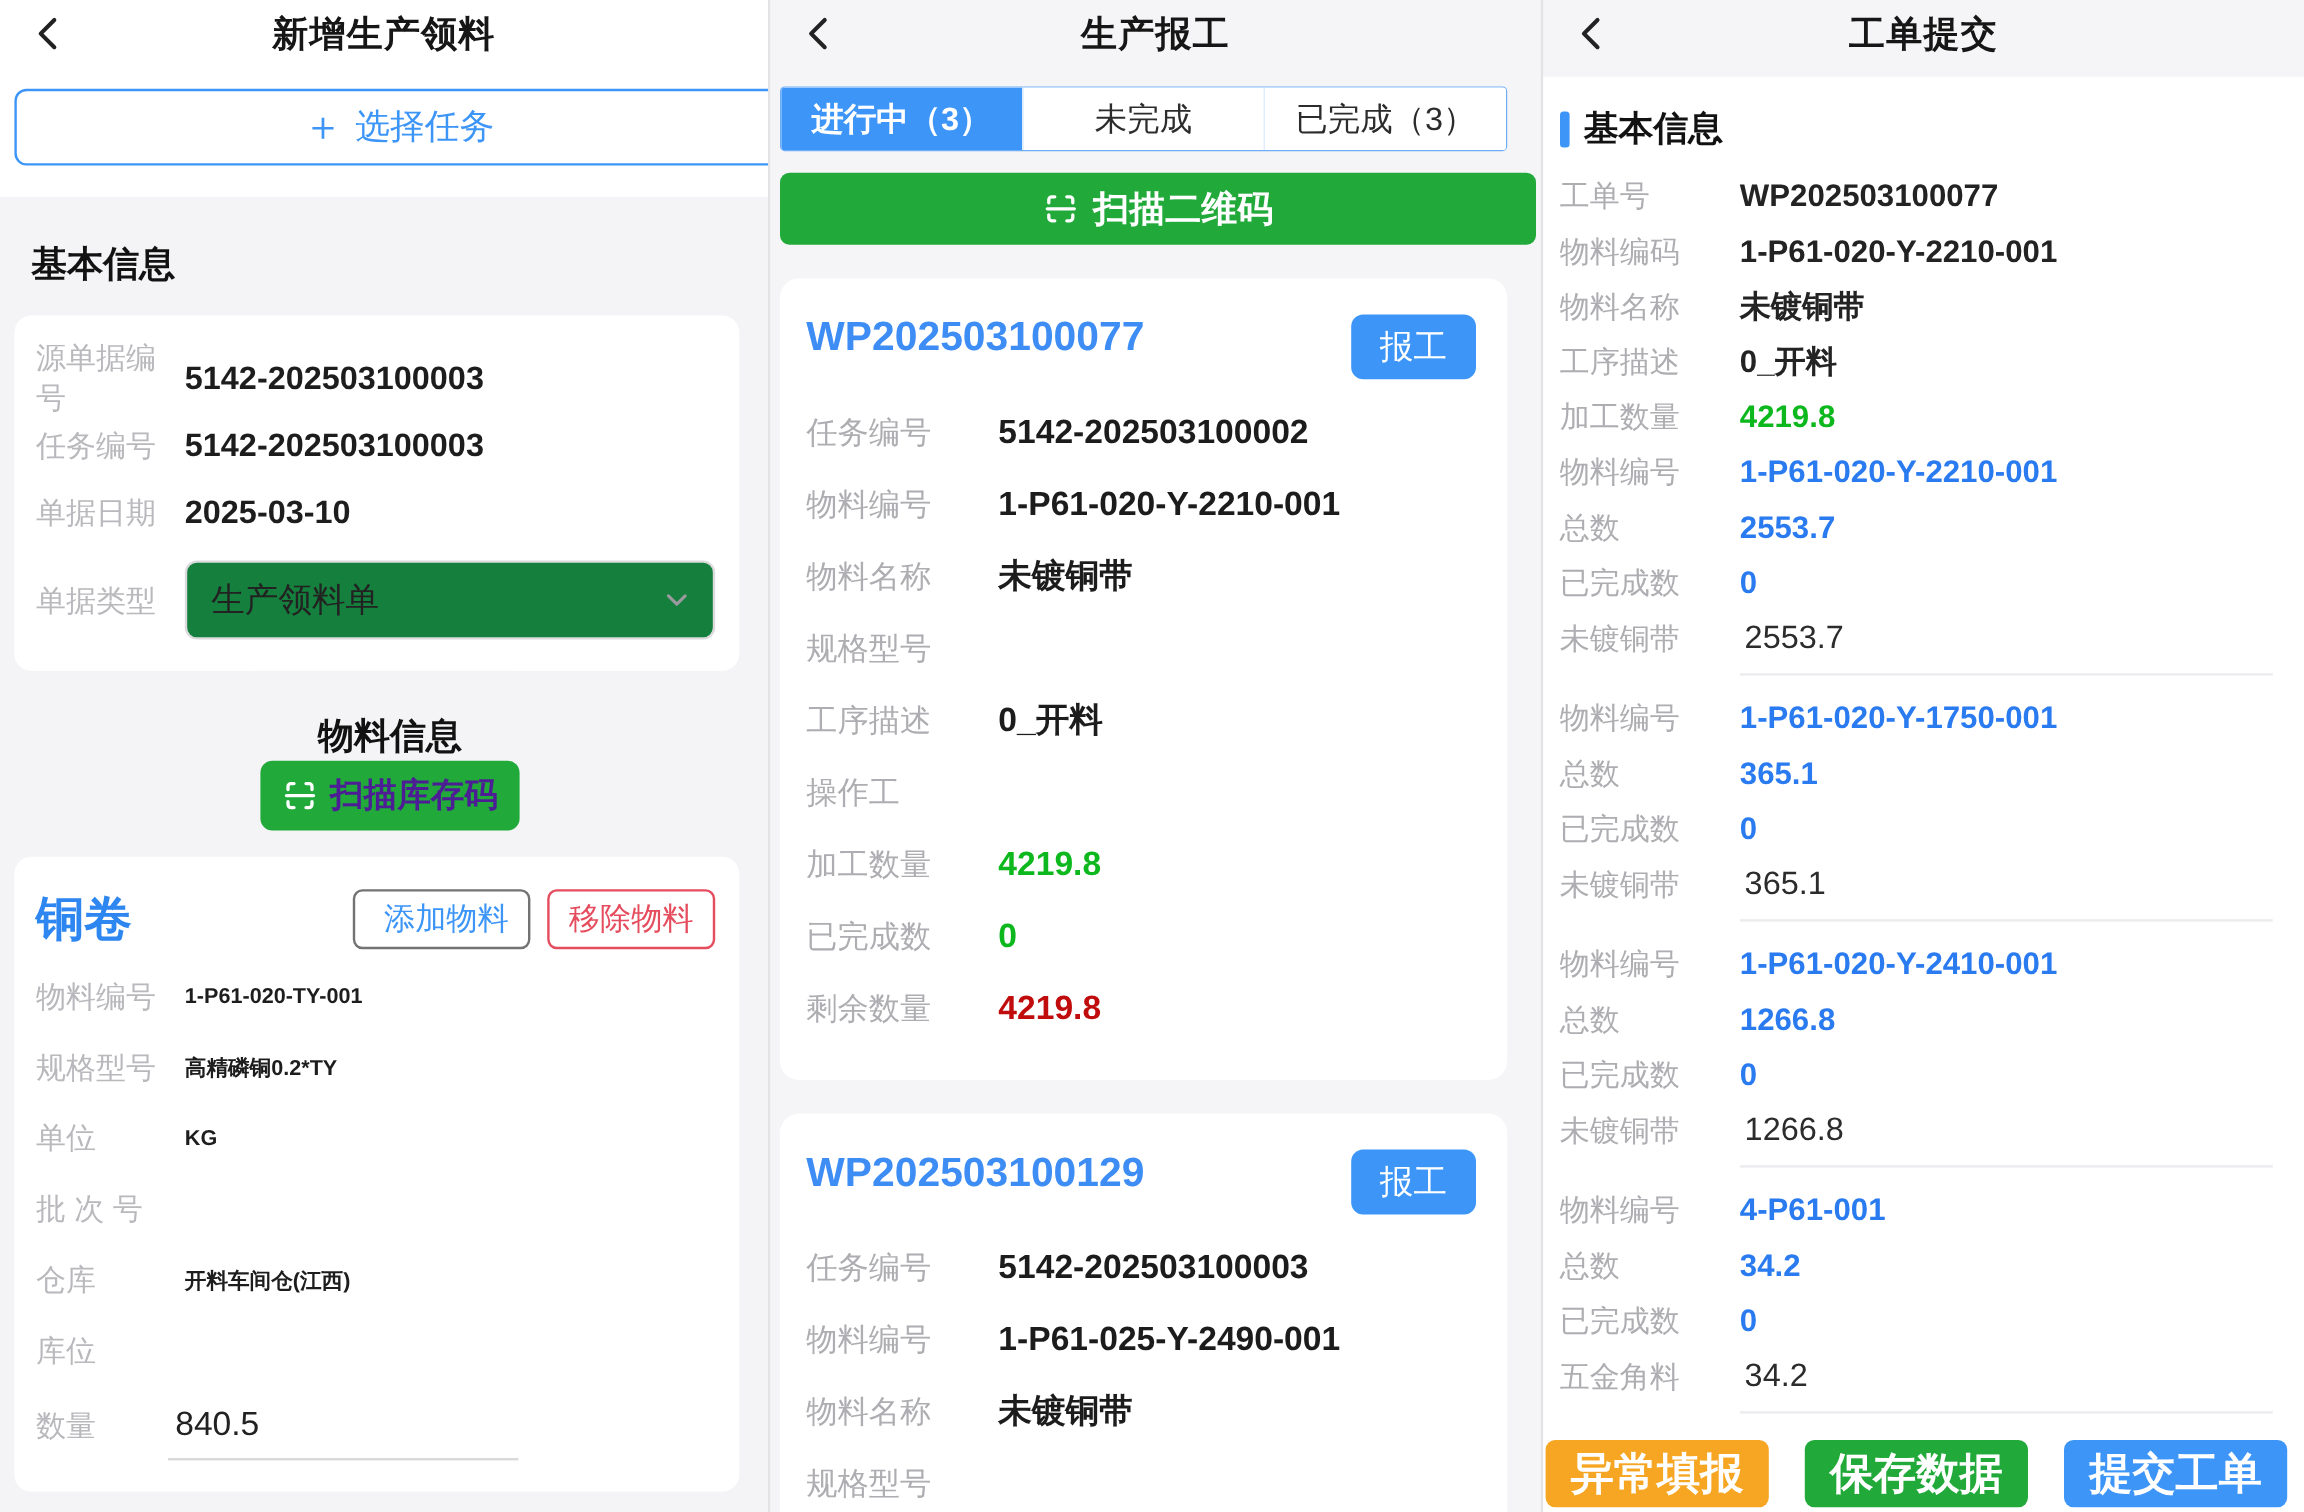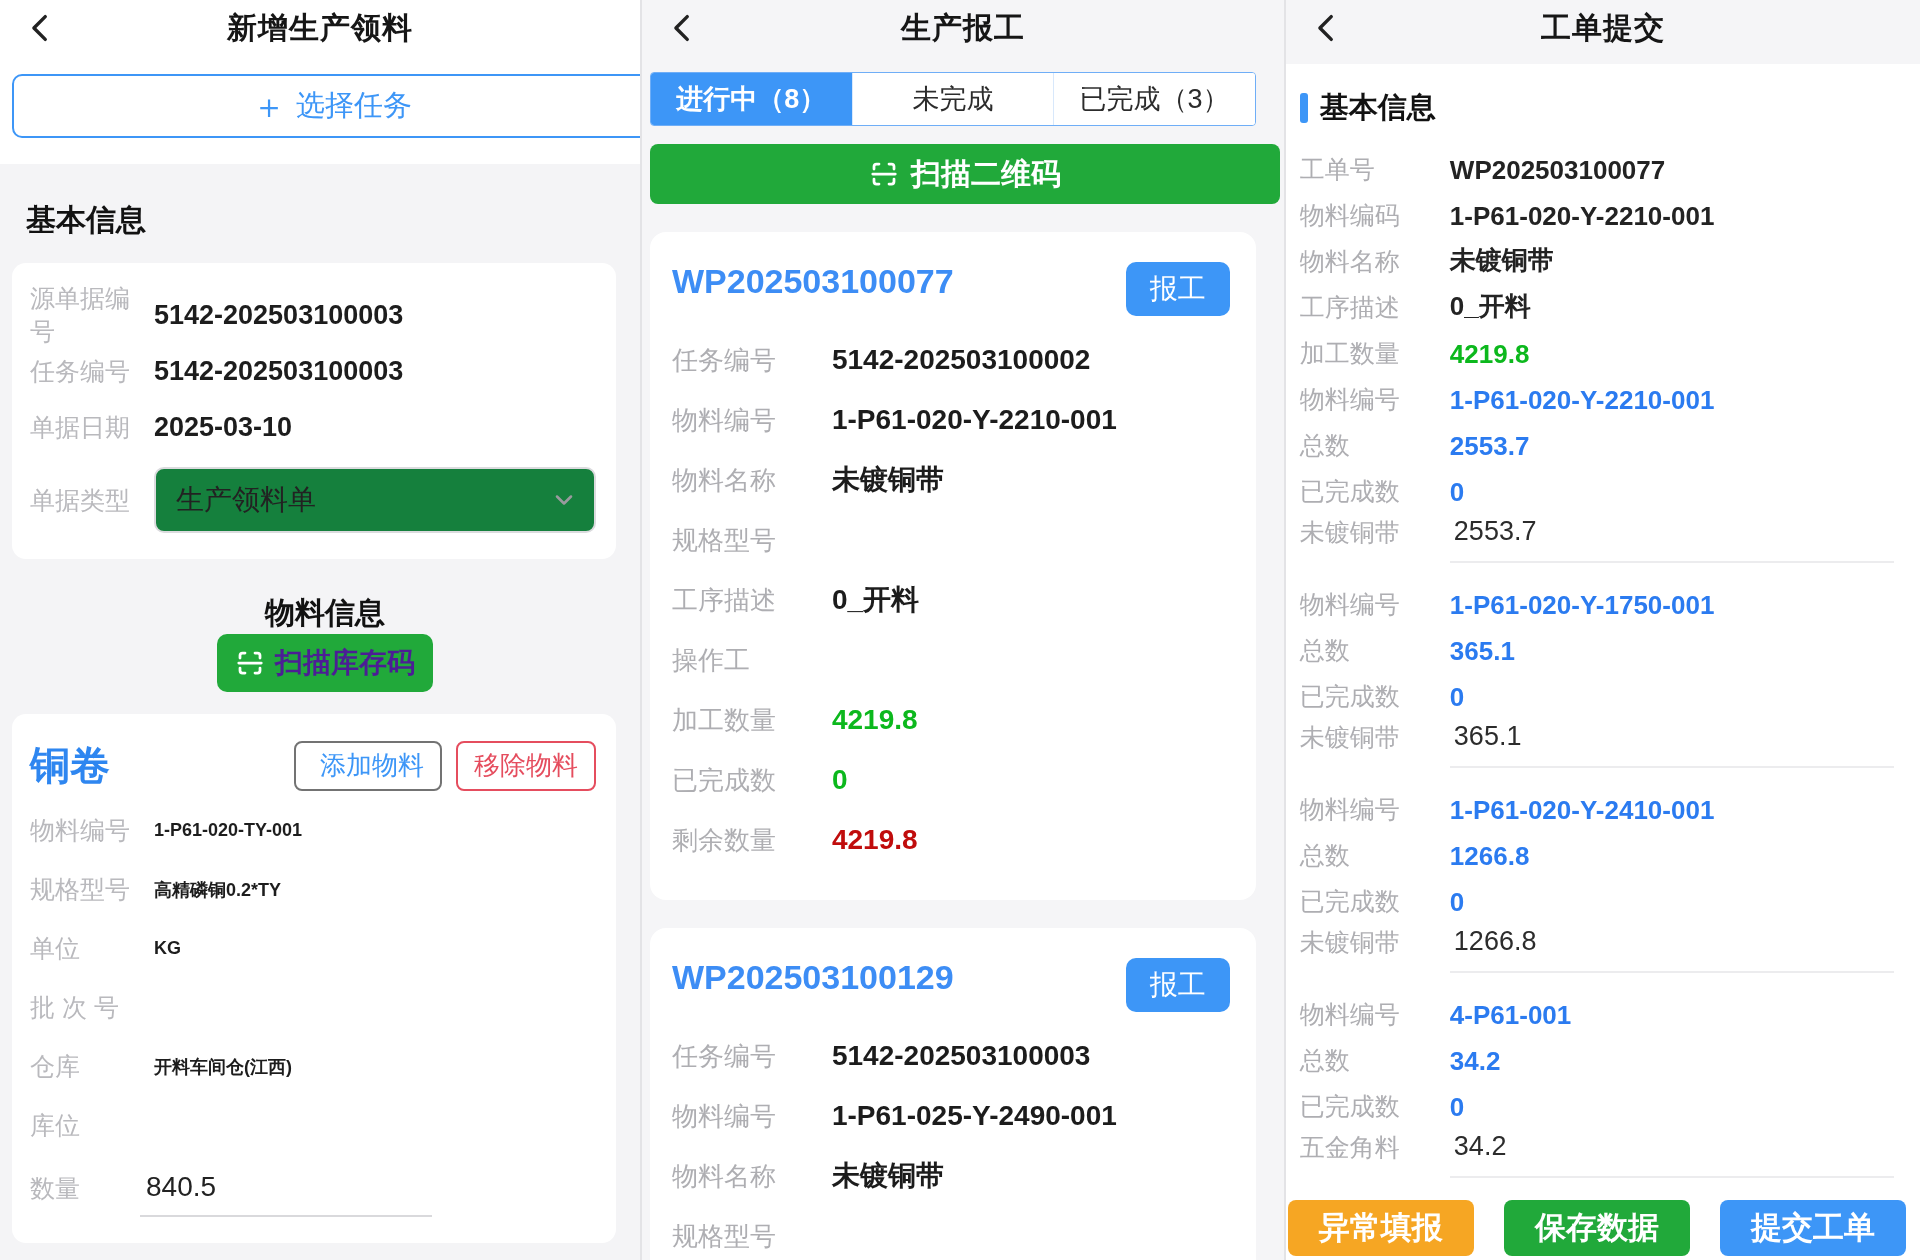--- a/index.html
+++ b/index.html
@@ -73,32 +73,32 @@
   .mrow .lbl { width:160px; flex:none; color:#aeaeb2; font-size:26px; }
   .mrow .val { color:#1c1c1c; font-weight:700; font-size:28px; }
   .mrow.v-green .val { color:#0cb81d; }
   .mrow.v-red .val { color:#c00c0c; }
 
   
   .rp-card { background:#fff; margin-top:8px; flex:1; overflow:hidden; padding:24px 26px 0 14px; }
   .rp-sec { display:flex; align-items:center; gap:12px; margin-bottom:12px; }
   .bar-blue { width:8px; height:30px; border-radius:3px; background:#3d96f7; }
   .rp-sec .t { font-size:29px; font-weight:700; color:#121212; }
-  .rrow { display:flex; align-items:flex-end; height:46px; }
+  .rrow { display:flex; align-items:center; height:46px; }
   .rrow .lbl { width:150px; flex:none; color:#aeaeb2; font-size:25px; }
   .rrow .val { color:#232323; font-weight:600; font-size:26px; }
   .rrow .val.blue { color:#2b7bf0; font-weight:700; }
   .rrow .val.green { color:#0cb81d; font-weight:700; }
   .rin { display:flex; align-items:flex-end; margin:8px 0 12px; }
   .rin .lbl { width:150px; flex:none; color:#aeaeb2; font-size:25px; padding-bottom:14px; }
   .rin .ival { flex:1; border-bottom:2px solid #ececee; font-size:27px; color:#2c2c2c;
     padding:0 0 14px 4px; }
   .rp-footer { flex:none; height:64px; background:#fff; display:flex; align-items:center;
     gap:30px; padding:0 14px 0 2px; }
-  .fbtn { flex:1; height:56px; border:none; border-radius:8px; color:#fff; font-size:31px;
+  .fbtn { flex:1; height:56px; border:none; border-radius:8px; color:#fff; font-size:36px;
     font-weight:600; cursor:pointer; font-family:inherit; }
   .fbtn.orange { background:#f6a623; }
   .fbtn.green  { background:#21a93a; }
   .fbtn.blue   { background:#3d96f7; }
 </style>
 </head>
 <body>
 
 <div class="app">
 
@@ -197,21 +197,21 @@
 
   <section class="panel panel-middle">
     <div class="bar">
       <svg class="back" viewBox="0 0 24 24">
         <polyline points="15,4 7,12 15,20" fill="none" stroke="#222" stroke-width="2.4" stroke-linecap="round" stroke-linejoin="round"></polyline>
       </svg>
       <span class="ttl">生产报工</span>
     </div>
 
     <div class="tabs">
-      <div class="tab active">进行中（8）</div>
+      <div class="tab active">进行中（3）</div>
       <div class="tab">未完成</div>
       <div class="tab">已完成（3）</div>
     </div>
 
     <button class="scan-qr">
       <svg width="30" height="30" viewBox="0 0 24 24" fill="none" stroke="#fff" stroke-width="2.2" stroke-linecap="round">
         <path d="M4 8 V6 a2 2 0 0 1 2-2 h2"></path>
           <path d="M16 4 h2 a2 2 0 0 1 2 2 v2"></path>
         <path d="M20 16 v2 a2 2 0 0 1 -2 2 h-2"></path>
           <path d="M8 20 H6 a2 2 0 0 1 -2 -2 v-2"></path>

